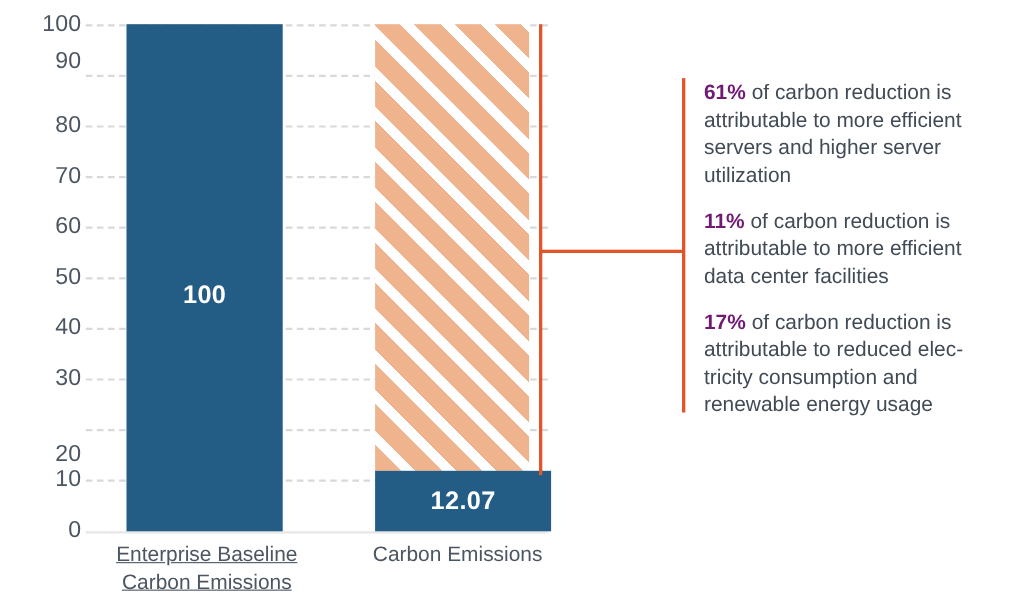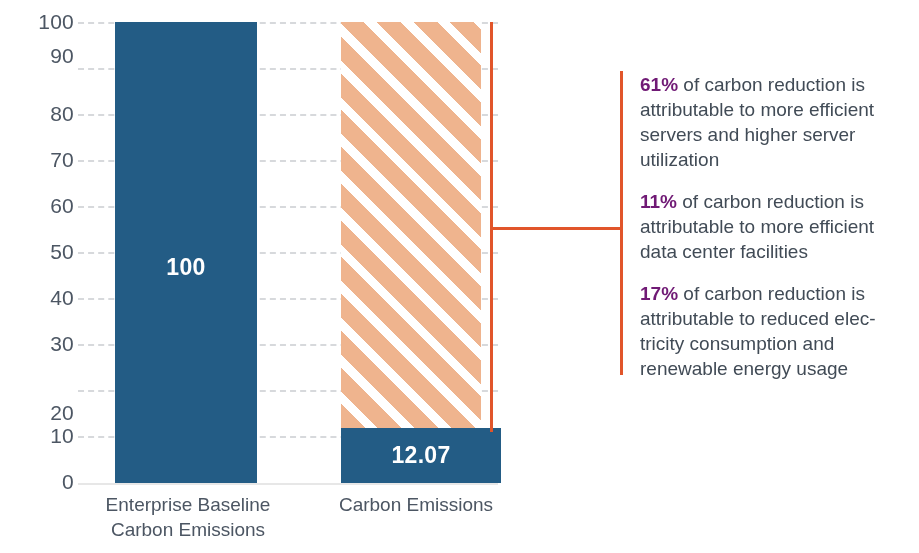--- a/index.html
+++ b/index.html
@@ -168,21 +168,21 @@
       <div class="bar-value" style="top:232px;">100</div>
     </div>
 
     <div class="bar bar-hatched" style="left:263px; top:22px; width:140px; height:406px;"></div>
 
     <div class="bar bar-solid" style="left:263px; top:428px; width:160px; height:55px;">
       <div class="bar-value" style="top:14px;">12.07</div>
     </div>
   </div>
 
-  <div class="cat-label" style="left:78px; width:220px;">
+  <div class="cat-label" style="left:78px; width:220px;text-decoration:underline;">
     <div>Enterprise Baseline</div>
     <div>Carbon Emissions</div>
   </div>
   <div class="cat-label" style="left:306px; width:220px;">
     <div>Carbon Emissions</div>
   </div>
 
   <div class="rule-v" style="left:490px; top:22px; height:410px;"></div>
 
   <div class="rule-h" style="left:490px; top:227px; width:132px;"></div>

